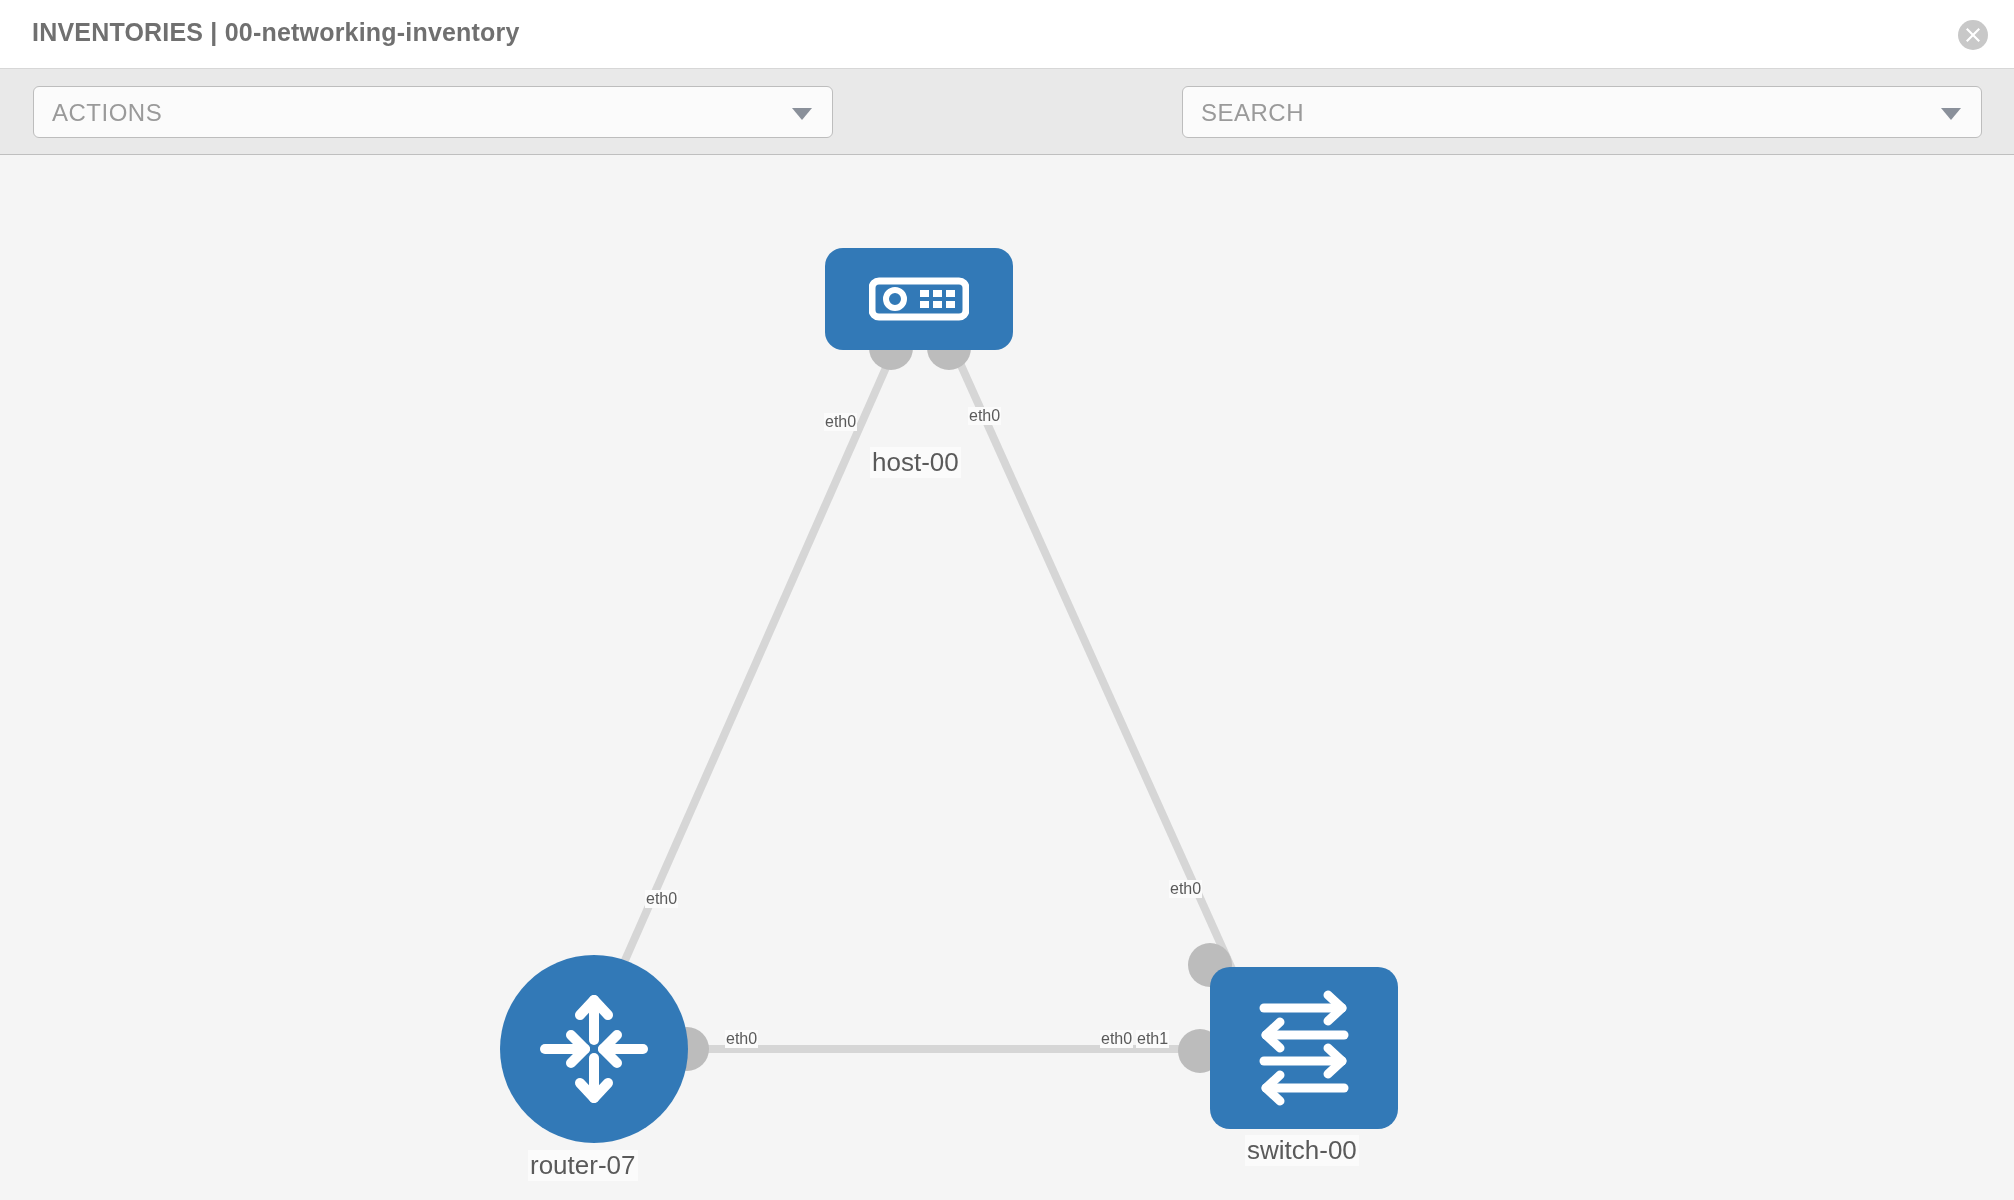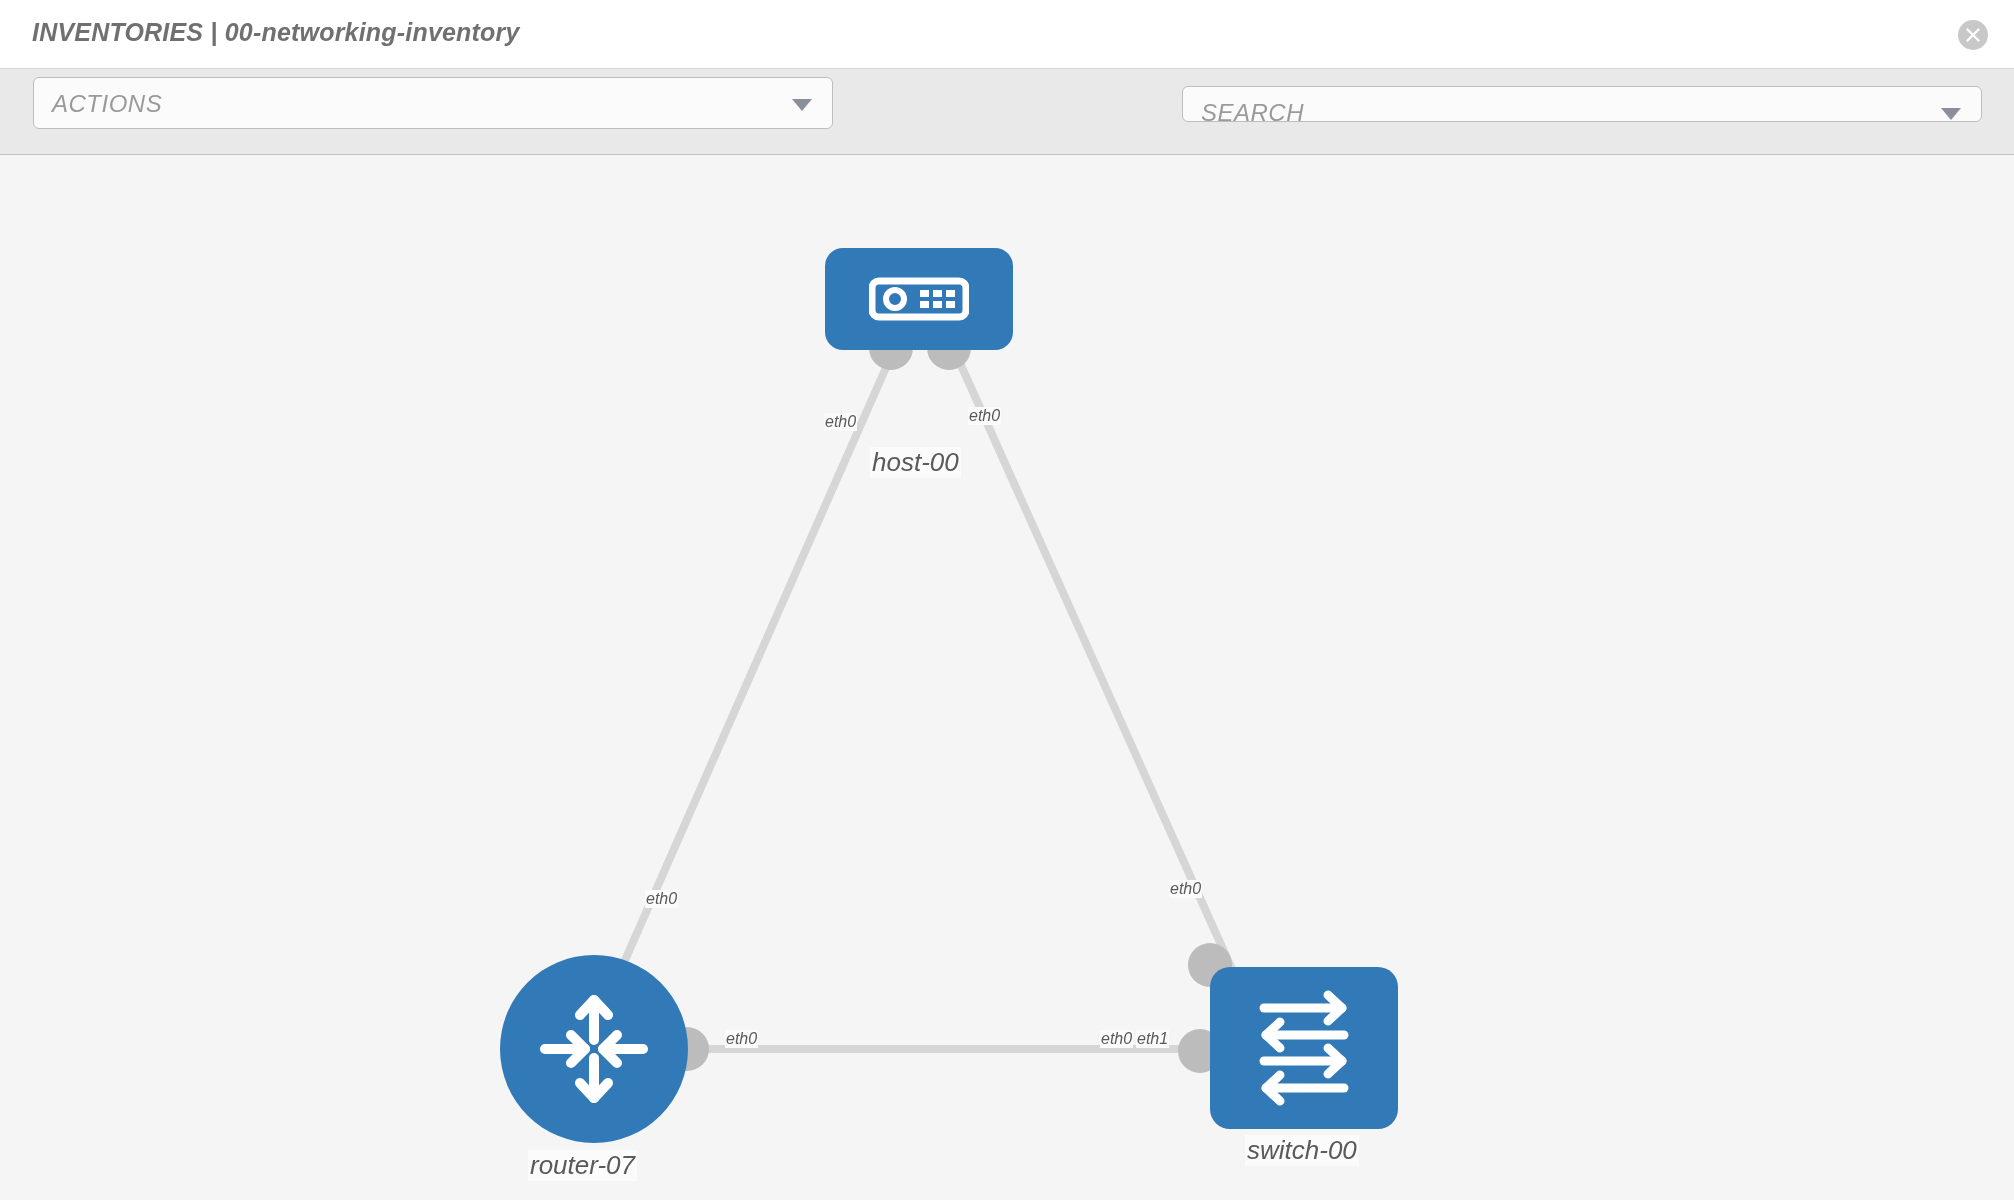--- a/index.html
+++ b/index.html
@@ -10,21 +10,20 @@
     overflow: hidden;
     background: #ffffff;
     font-family: "Liberation Sans", sans-serif;
   }
 
   #app {
     position: relative;
     width: 2014px;
     height: 1200px;
     background: #ffffff;
-    font-style: italic;
   }
 
   
   .header {
     position: absolute;
     left: 0; top: 0;
     width: 2014px;
     height: 69px;
     background: #ffffff;
     border-bottom: 1px solid #d7d7d7;
@@ -58,21 +57,21 @@
     left: 0; top: 69px;
     width: 2014px;
     height: 86px;
     background: #e9e9e9;
     border-bottom: 1px solid #bfbfbf;
     box-sizing: border-box;
   }
   .actions-select {
     position: absolute;
     left: 33px;
-    top: 8px;
+    top: 17px;
     width: 800px;
     height: 52px;
     background: #fbfbfb;
     border: 1px solid #bdbdbd;
     border-radius: 6px;
     box-sizing: border-box;
     cursor: pointer;
   }
   .actions-label {
     position: absolute;
@@ -101,21 +100,21 @@
   }
   .tool-icon svg { display:block; }
   #wrench-icon { left: 1040px; top: 93px; }
   #key-icon    { left: 1108px; top: 93px; }
 
   .search-select {
     position: absolute;
     left: 1182px;
     top: 17px;
     width: 800px;
-    height: 36px;
+    height: 52px;
     background: #fbfbfb;
     border: 1px solid #bdbdbd;
     border-radius: 6px;
     box-sizing: border-box;
     cursor: text;
   }
   .search-label {
     position: absolute;
     left: 18px;
     top: 12px;

